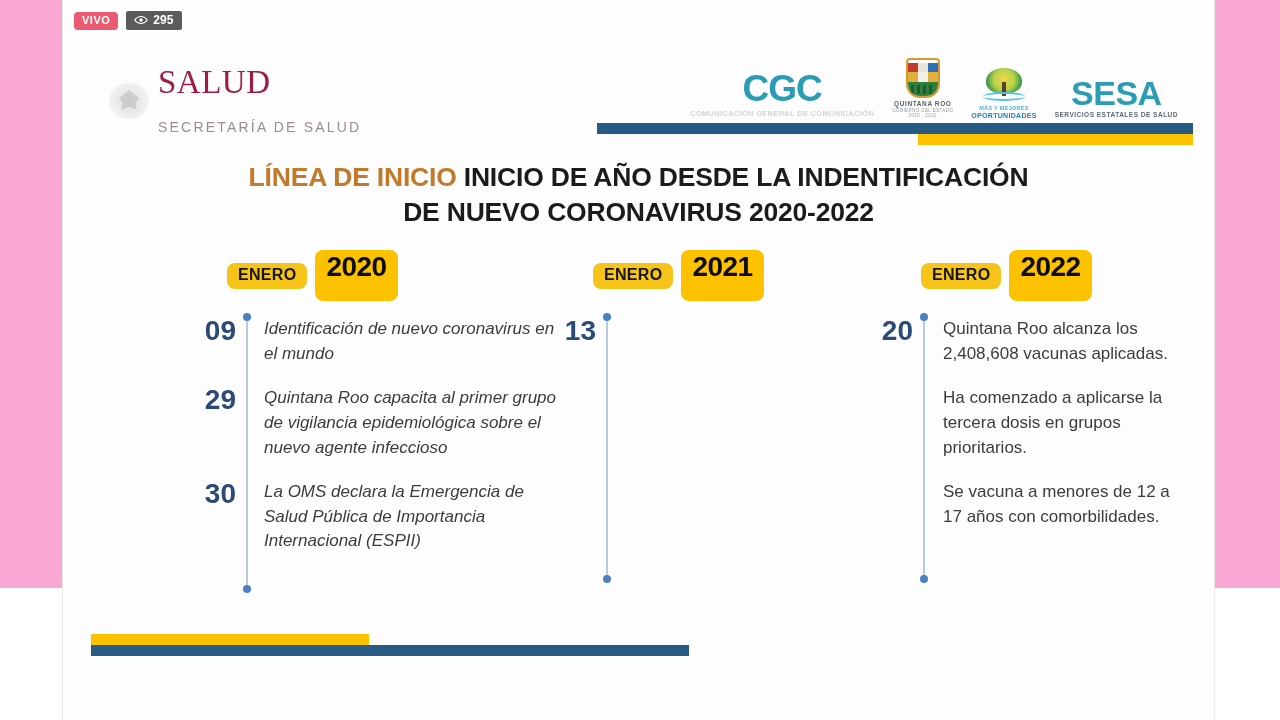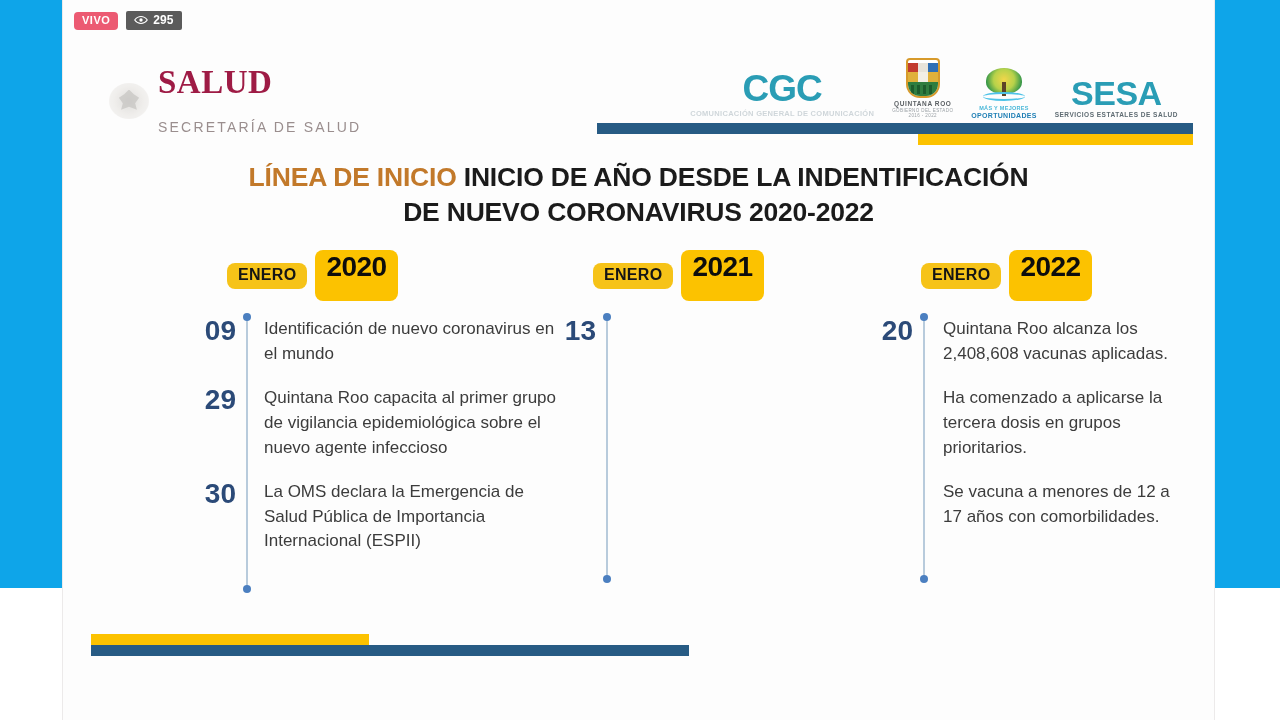--- a/index.html
+++ b/index.html
@@ -5,21 +5,21 @@
   * { box-sizing: border-box; margin: 0; padding: 0; }
   html, body {
     width: 1280px; height: 720px;
     background: #ffffff;
     font-family: "Liberation Sans", sans-serif;
     overflow: hidden;
   }
   #stage {
     position: relative;
     width: 1280px; height: 588px;
-    background: #0ea5e9;
+    background: #f9a8d4;
   }
 
   
   #live-bar {
     position: absolute; left: 74px; top: 11px;
     display: flex; align-items: center; gap: 8px;
     z-index: 40;
   }
   .badge-live {
     background: #ec5a72;
@@ -65,21 +65,21 @@
   .eagle::after {
     content: "";
     position: absolute; left: 9px; top: 7px;
     width: 22px; height: 22px;
     background: #8d8a86;
     opacity: .6;
     clip-path: polygon(50% 0%, 72% 22%, 96% 38%, 78% 62%, 86% 92%, 50% 78%, 14% 92%, 22% 62%, 4% 38%, 28% 22%);
   }
   .salud-word {
     font-family: "Liberation Serif", serif;
-    font-size: 33px; font-weight: bold;
+    font-size: 33px; font-weight: normal;
     color: #9e1b45;
     letter-spacing: .5px;
     line-height: 1;
   }
   .salud-sub {
     font-size: 14px; color: #9a8e8e;
     letter-spacing: 2.2px;
     margin-top: 20px;
   }
 
@@ -207,21 +207,21 @@
     font-size: 28px; font-weight: bold; color: #2b4a78;
     line-height: 1; width: 62px; text-align: right;
     flex: 0 0 62px;
     font-family: "Liberation Sans", sans-serif;
   }
   .event-text {
     font-size: 17px; color: #3c3c3c; line-height: 1.45;
     padding-left: 30px;
   }
   #col-2020 .day { flex-basis: 73px; width: 73px; }
-  #col-2020 .event-text { padding-left: 28px; }
+  #col-2020 .event-text { padding-left: 28px; font-style: italic; }
   #col-2021 .day { flex-basis: 68px; width: 68px; }
   #col-2021 .event-text { padding-left: 27px; }
   #col-2022 .day { flex-basis: 60px; width: 60px; }
   #col-2022 .event-text { padding-left: 30px; }
   .event + .event { margin-top: 20px; }
   .event.no-day .day { visibility: hidden; }
 
   
   #bar-yellow-bot {
     position: absolute; left: 28px; top: 634px; width: 278px; height: 11px;

